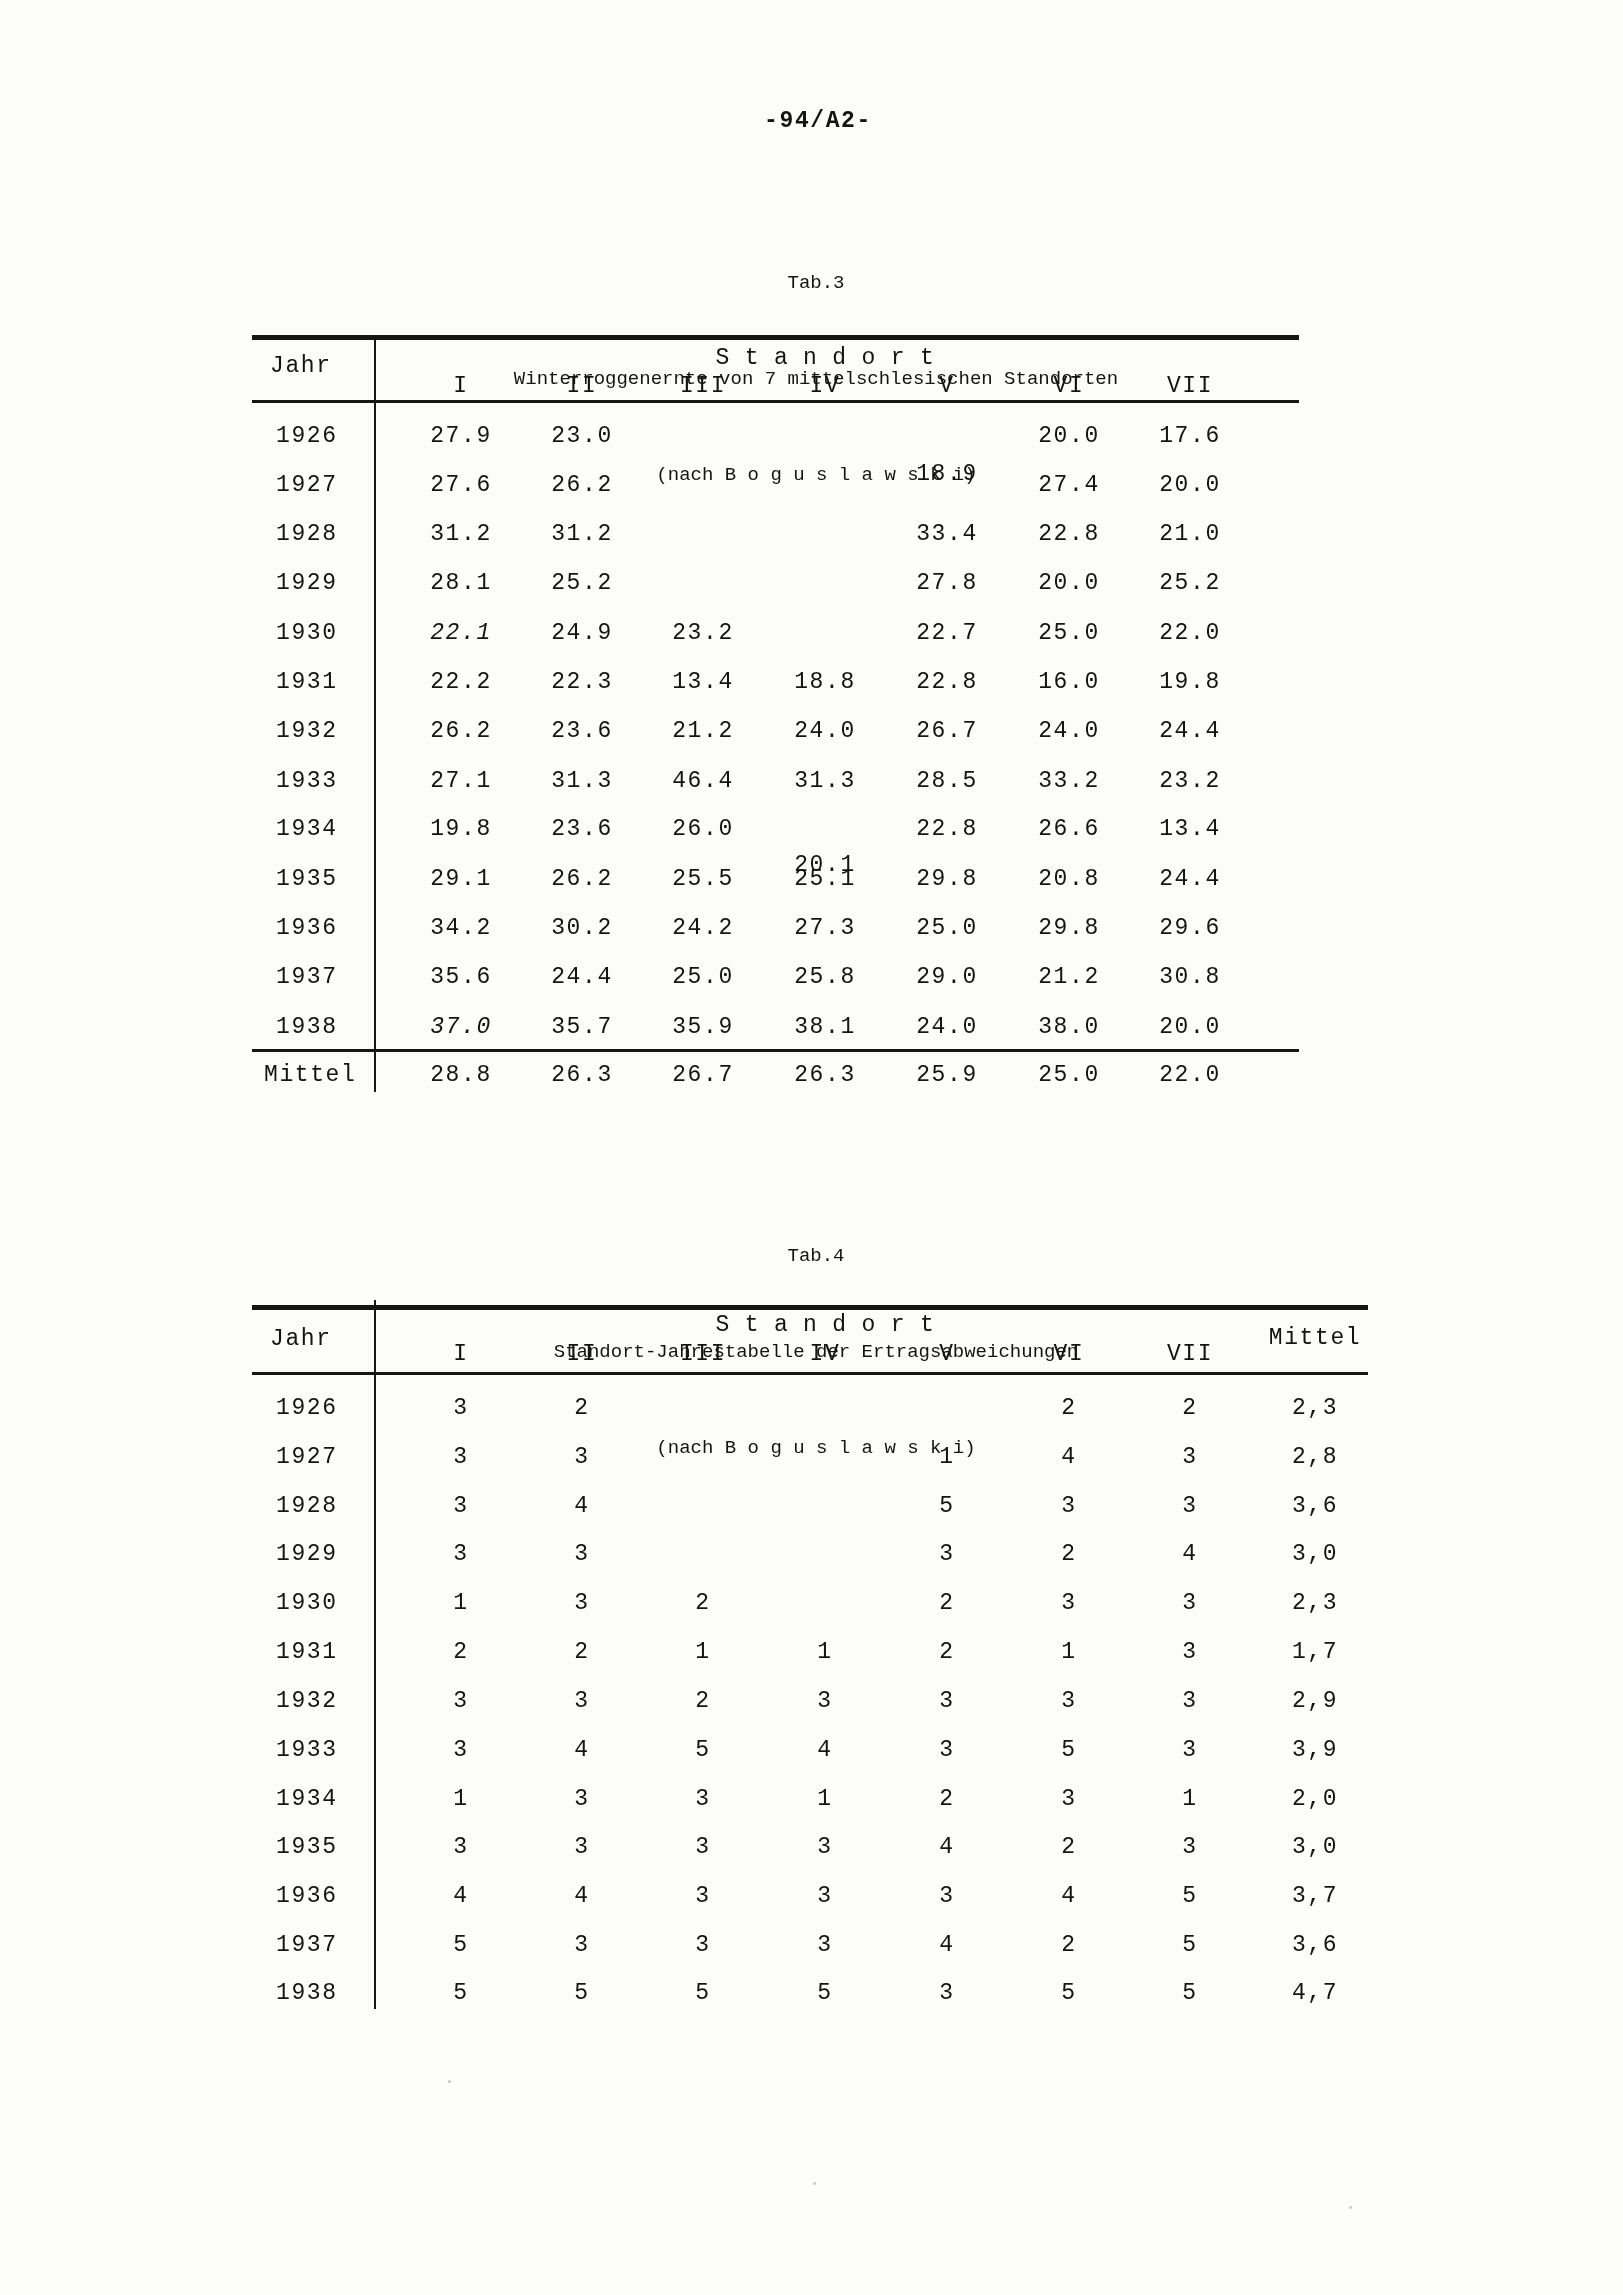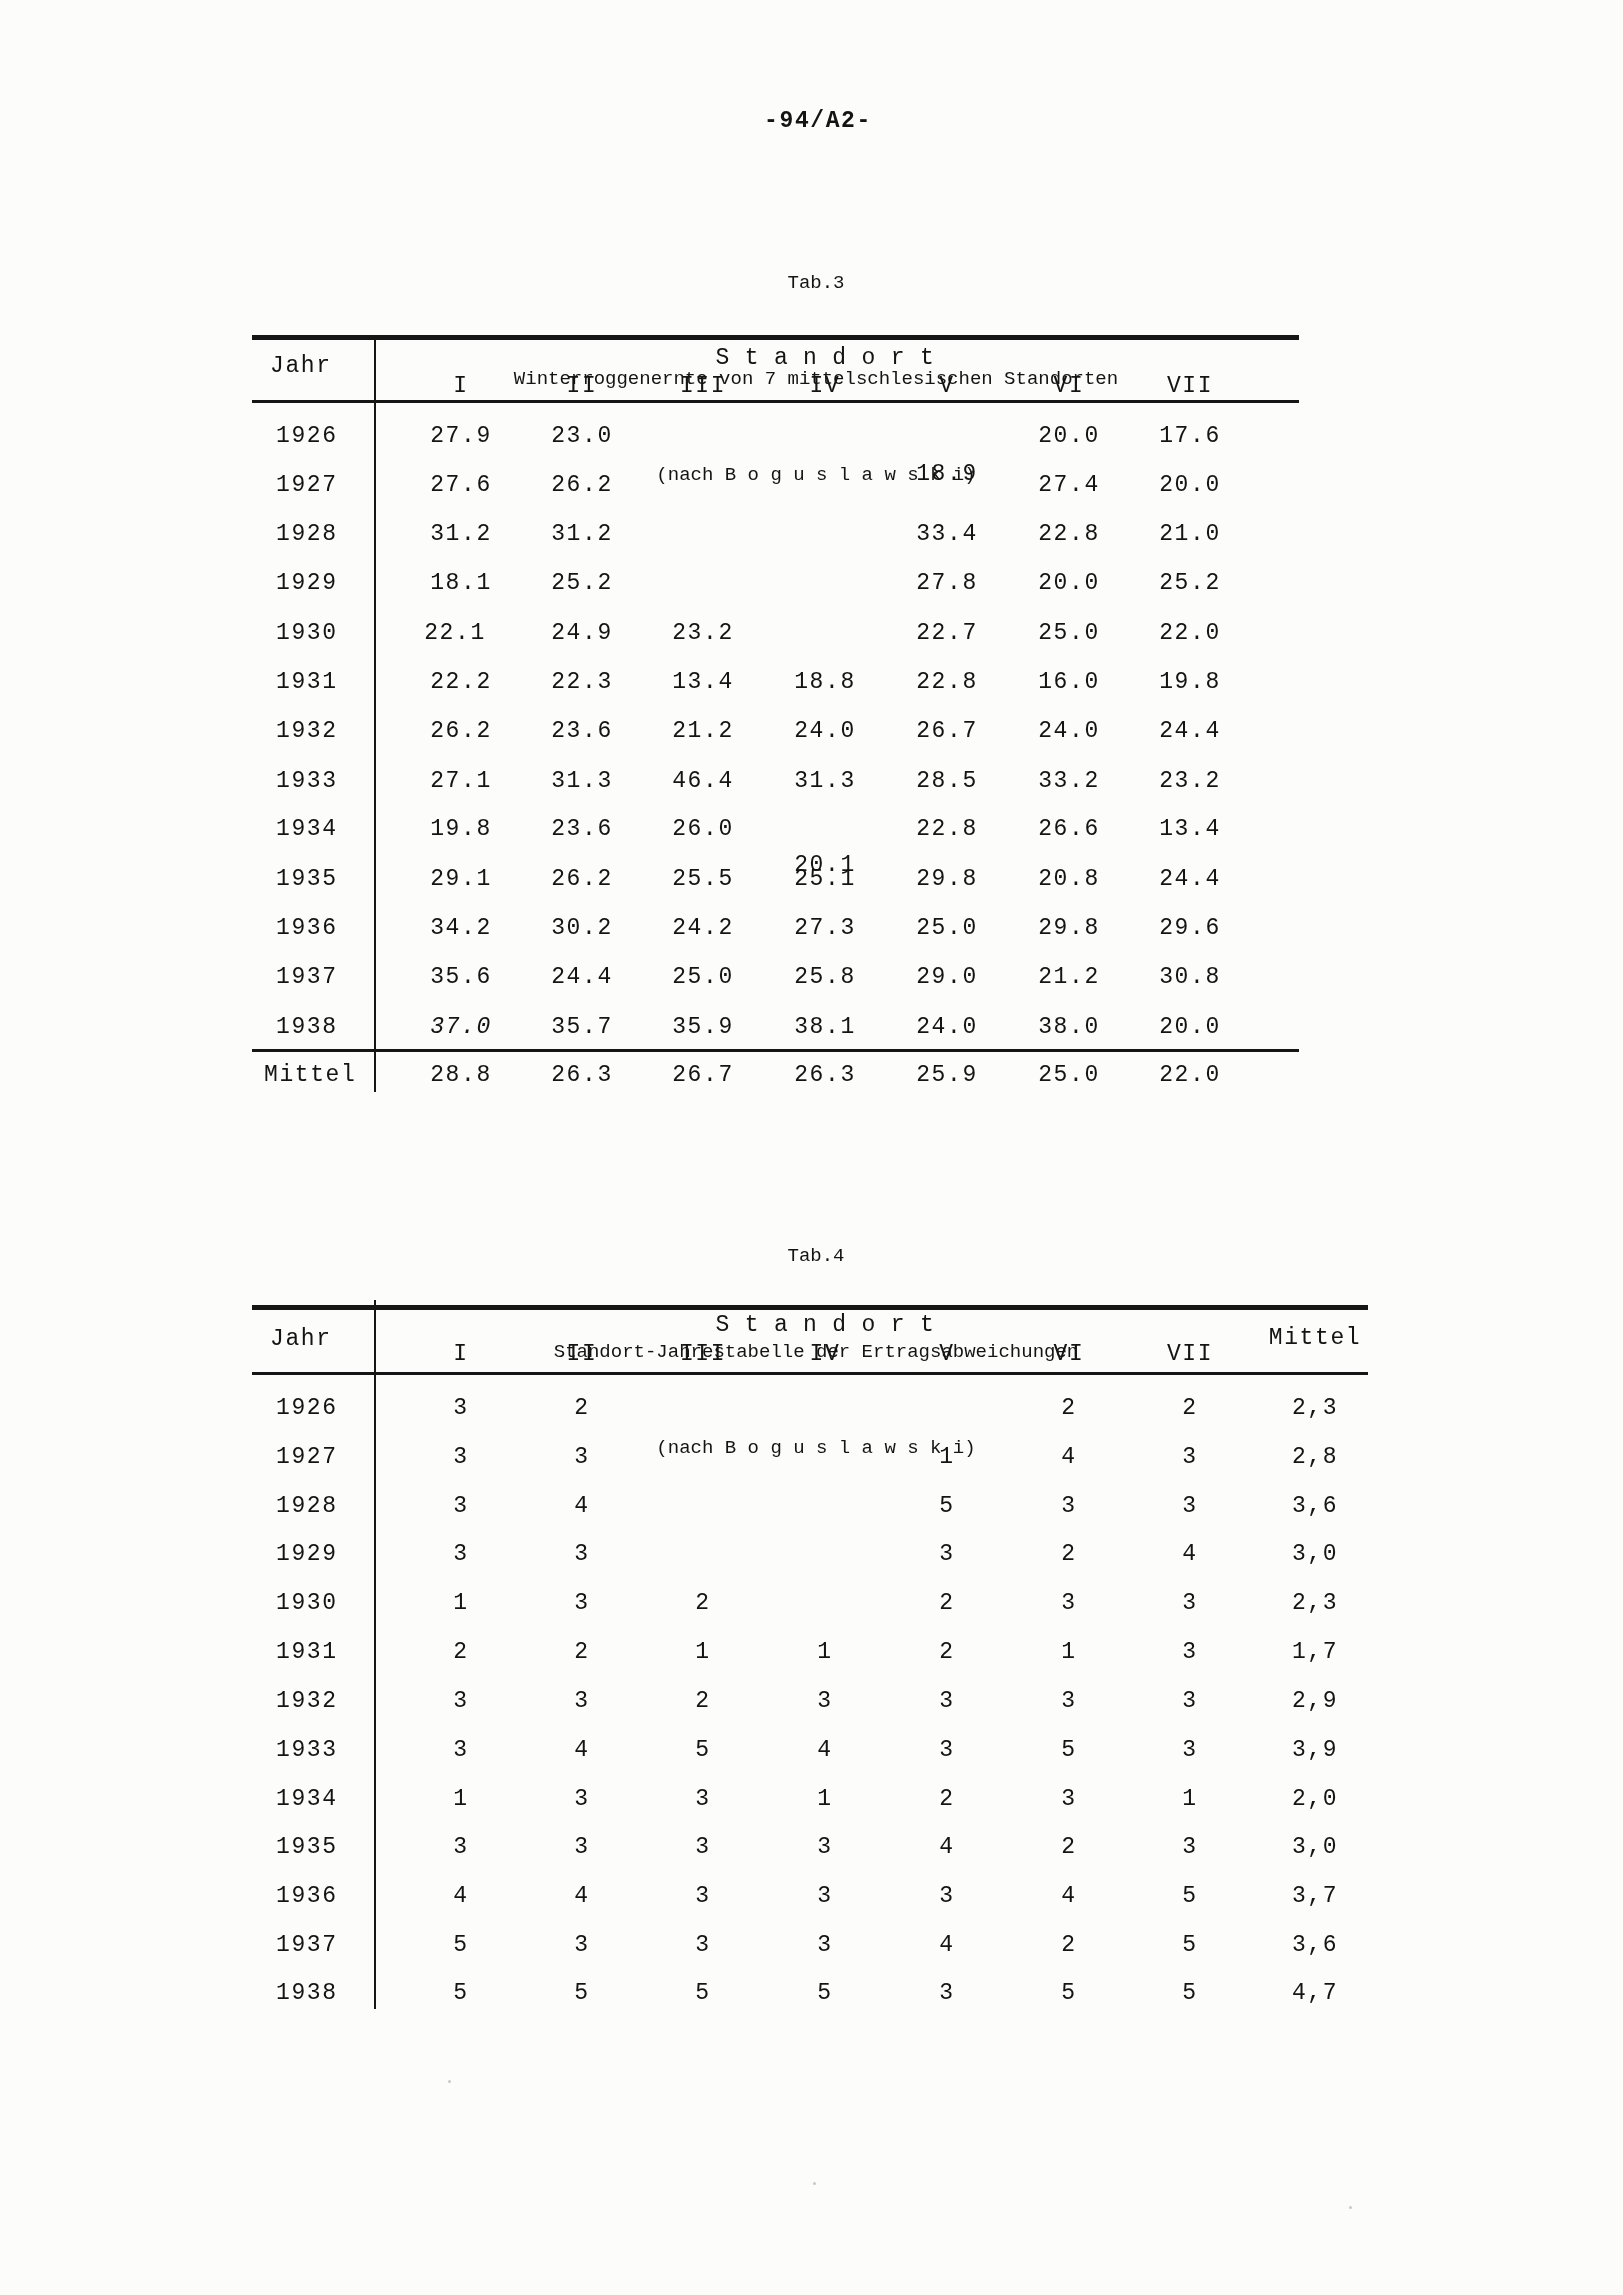--- a/index.html
+++ b/index.html
@@ -60,27 +60,27 @@
         <span class="cell" style="left: 695px; top: 126px;">18.9</span>
         <span class="cell" style="left: 817px; top: 137px;">27.4</span>
         <span class="cell" style="left: 938px; top: 137px;">20.0</span>
         <span class="cell year" style="left: 24px; top: 186px;">1928</span>
         <span class="cell" style="left: 209px; top: 186px;">31.2</span>
         <span class="cell" style="left: 330px; top: 186px;">31.2</span>
         <span class="cell" style="left: 695px; top: 186px;">33.4</span>
         <span class="cell" style="left: 817px; top: 186px;">22.8</span>
         <span class="cell" style="left: 938px; top: 186px;">21.0</span>
         <span class="cell year" style="left: 24px; top: 235px;">1929</span>
-        <span class="cell" style="left: 209px; top: 235px;">18.1</span>
+        <span class="cell" style="left: 209px; top: 235px;">28.1</span>
         <span class="cell" style="left: 330px; top: 235px;">25.2</span>
         <span class="cell" style="left: 695px; top: 235px;">27.8</span>
         <span class="cell" style="left: 817px; top: 235px;">20.0</span>
         <span class="cell" style="left: 938px; top: 235px;">25.2</span>
         <span class="cell year" style="left: 24px; top: 285px;">1930</span>
-        <span class="cell" style="left: 203px; top: 285px;">22.1</span>
+        <span class="cell" style="left: 209px; top: 285px; font-style: italic;">22.1</span>
         <span class="cell" style="left: 330px; top: 285px;">24.9</span>
         <span class="cell" style="left: 451px; top: 285px;">23.2</span>
         <span class="cell" style="left: 695px; top: 285px;">22.7</span>
         <span class="cell" style="left: 817px; top: 285px;">25.0</span>
         <span class="cell" style="left: 938px; top: 285px;">22.0</span>
         <span class="cell year" style="left: 24px; top: 334px;">1931</span>
         <span class="cell" style="left: 209px; top: 334px;">22.2</span>
         <span class="cell" style="left: 330px; top: 334px;">22.3</span>
         <span class="cell" style="left: 451px; top: 334px;">13.4</span>
         <span class="cell" style="left: 573px; top: 334px;">18.8</span>

